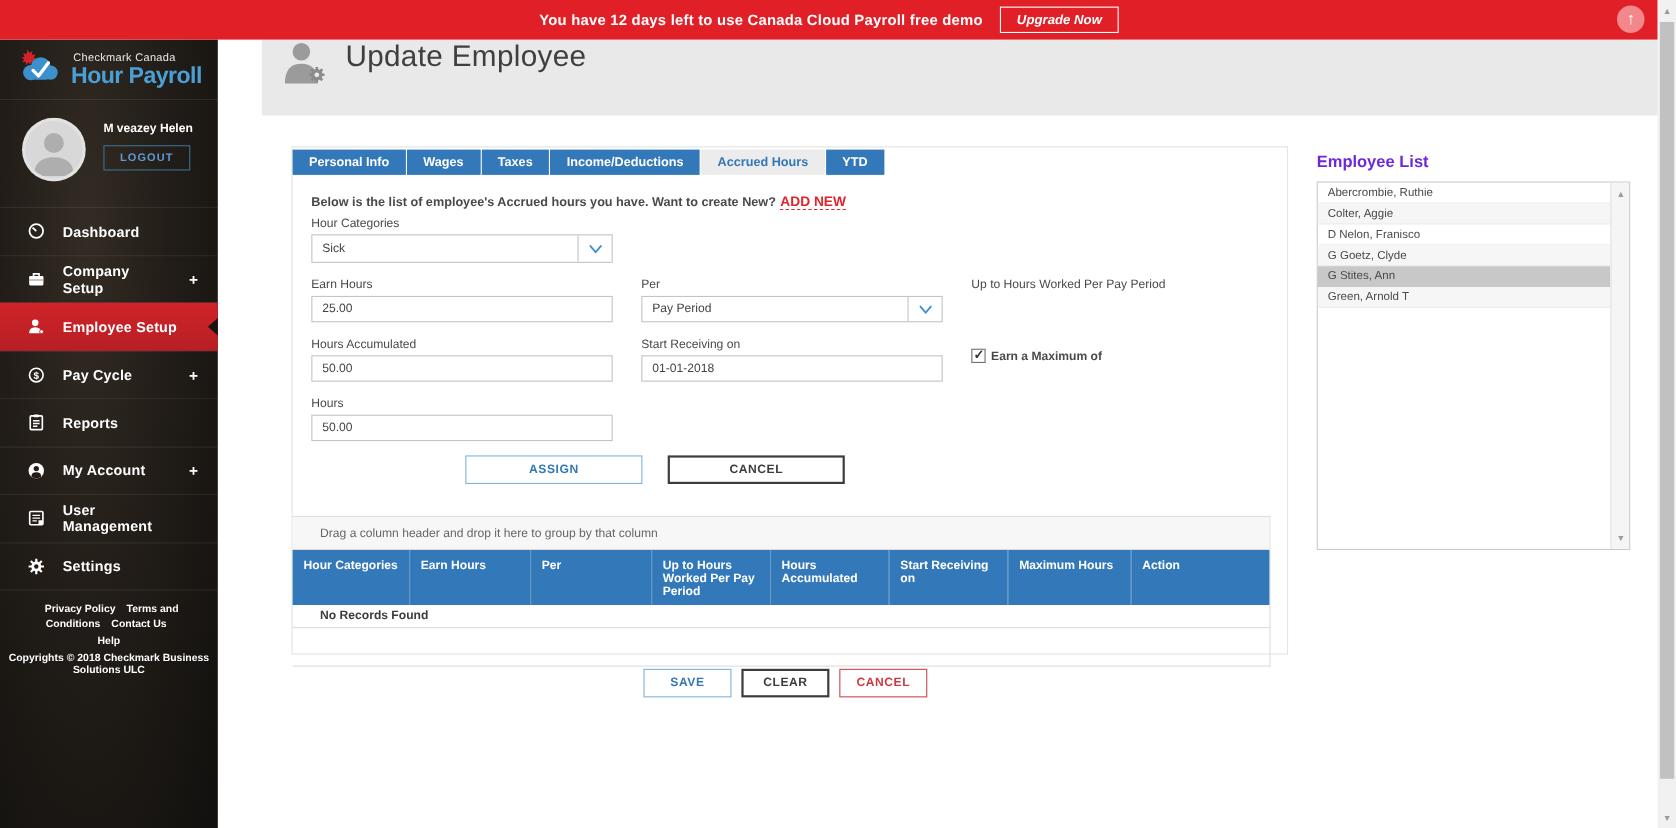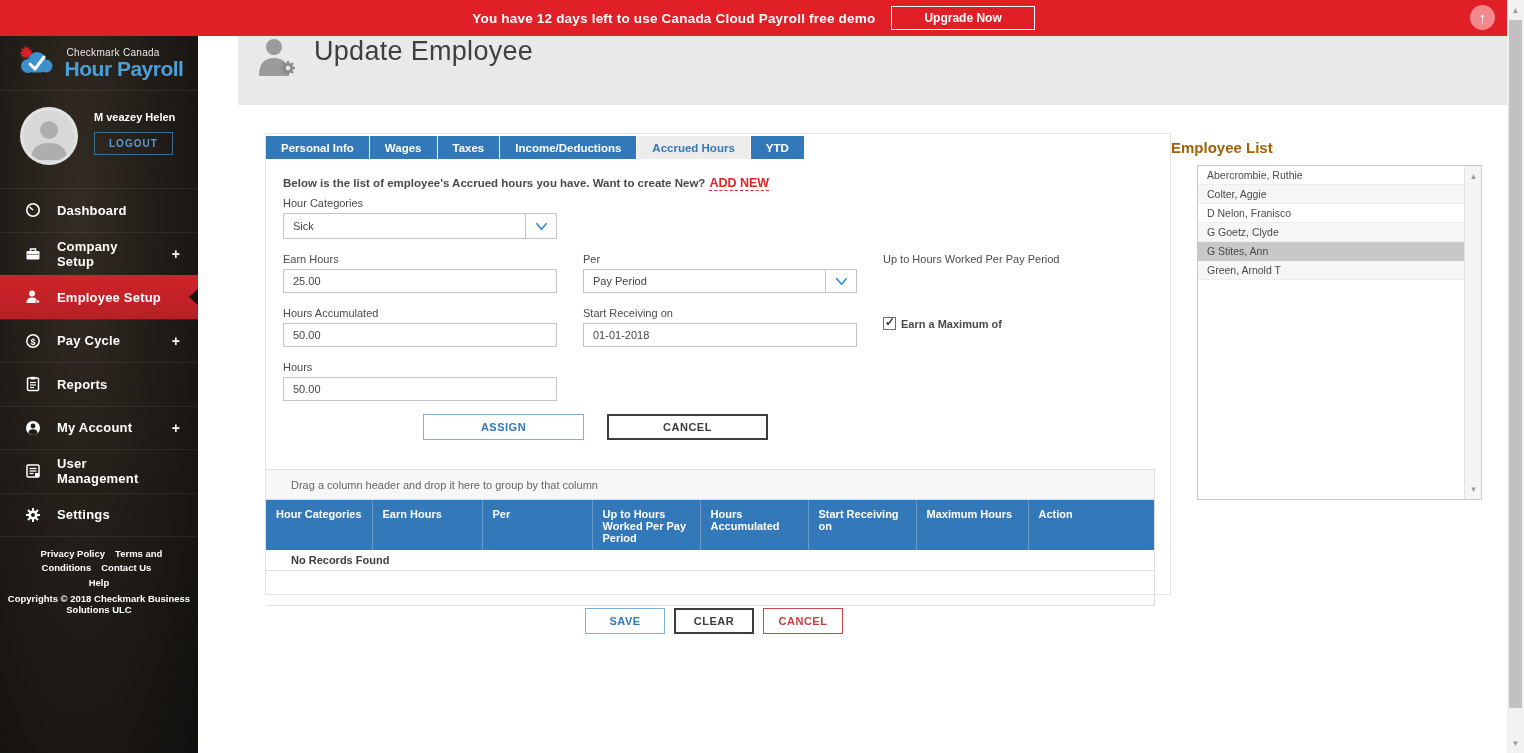--- a/index.html
+++ b/index.html
@@ -4,21 +4,21 @@
 <style>
   * { margin:0; padding:0; box-sizing:border-box; }
   html,body { width:1524px; height:753px; overflow:hidden; background:#fff;
     font-family:"Liberation Sans", sans-serif; }
 
   
   .banner { position:absolute; left:0; top:0; width:1507px; height:36px;
     background:#e01f26; display:flex; align-items:center; justify-content:center; gap:16px; z-index:5; }
   .banner-msg { color:#fff; font-size:13.5px; font-weight:bold; letter-spacing:.2px; }
   .upgrade-btn { background:transparent; border:1px solid #fff; color:#fff; font-weight:bold;
-    font-size:12px; padding:4px 32px; cursor:pointer; font-family:inherit; }
+    font-size:12px; padding:4px 14px; cursor:pointer; font-family:inherit;font-style:italic; }
   .scroll-top { position:absolute; right:12px; top:5px; width:25px; height:25px; border-radius:50%;
     background:#f2888c; color:#fff; font-weight:bold; font-size:15px; display:flex;
     align-items:center; justify-content:center; cursor:pointer; }
 
   
   .win-scrollbar { position:absolute; right:0; top:0; width:17px; height:753px; background:#f1f1f1; z-index:6; }
   .sb-arrow { position:absolute; left:0; width:17px; height:16px; color:#9a9a9a; font-size:8px;
     display:flex; align-items:center; justify-content:center; cursor:pointer; }
   .sb-arrow.up::after { content:"▲"; } .sb-arrow.down::after { content:"▼"; }
   .win-scrollbar .thumb { position:absolute; left:2px; top:20px; width:13px; height:688px; background:#c1c1c1; }
@@ -102,21 +102,21 @@
   table.grid th { background:#3378b9; color:#fff; font-size:11px; font-weight:bold; text-align:left;
     vertical-align:top; padding:8px 4px 0 10px; height:50px; border-right:1px solid #6699c9; cursor:pointer; }
   table.grid th:last-child { border-right:none; }
   .empty-row { height:21px; display:flex; align-items:center; padding-left:25px; font-size:11px;
     font-weight:bold; color:#3c3c3c; border-bottom:1px solid #ddd; }
 
   .save-row { position:absolute; left:347px; top:572px; display:flex; gap:9px; }
   .btn.std { width:80px; }
 
   
-  .emp-title { position:absolute; left:933px; top:103px; font-size:15px; font-weight:bold; color:#a16207; }
+  .emp-title { position:absolute; left:959px; top:103px; font-size:15px; font-weight:bold; color:#6d28d9; }
   .emp-box { position:absolute; left:959px; top:129px; width:285px; height:335px;
     border:1px solid #c9c9c9; background:#fff; }
   .emp-rows { position:absolute; left:0; top:0; right:17px; bottom:0; }
   .emp-row { height:19px; display:flex; align-items:center; padding-left:9px; font-size:10.5px;
     color:#4a4a4a; border-bottom:1px solid #ededed; cursor:pointer; }
   .emp-row:nth-child(even) { background:#f6f6f6; }
   .emp-row.selected { background:#c8c8c8; border-bottom-color:#c8c8c8; }
   .emp-scroll { position:absolute; right:0; top:0; width:17px; bottom:0; background:#f5f5f5;
     border-left:1px solid #e2e2e2; }
 </style>

